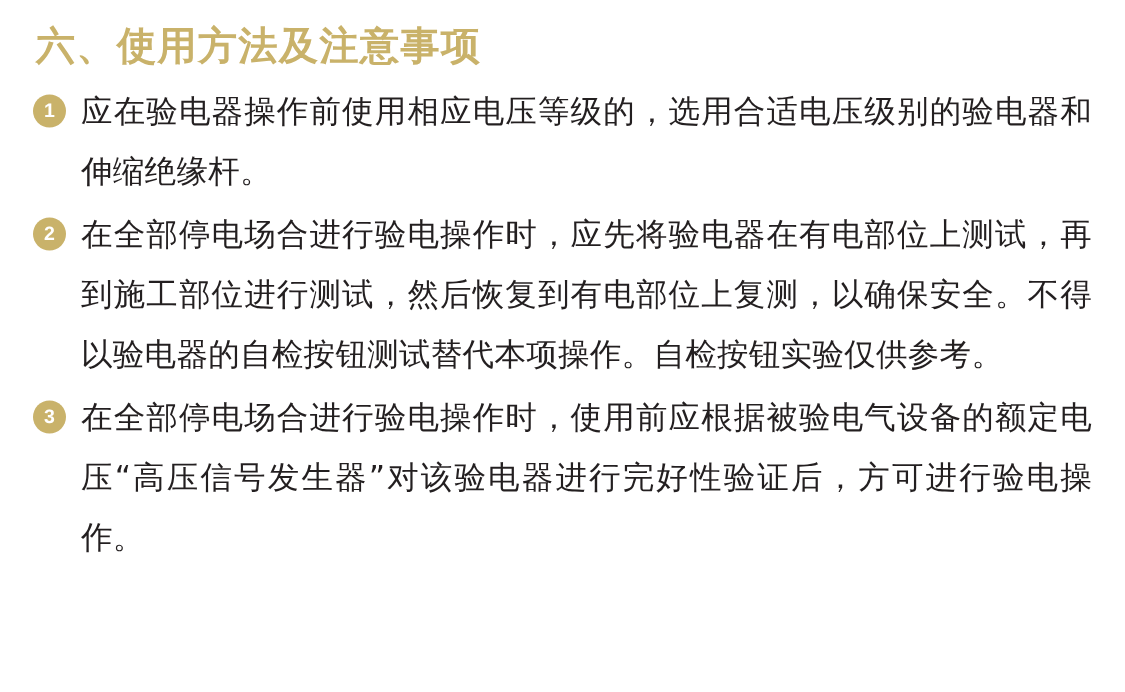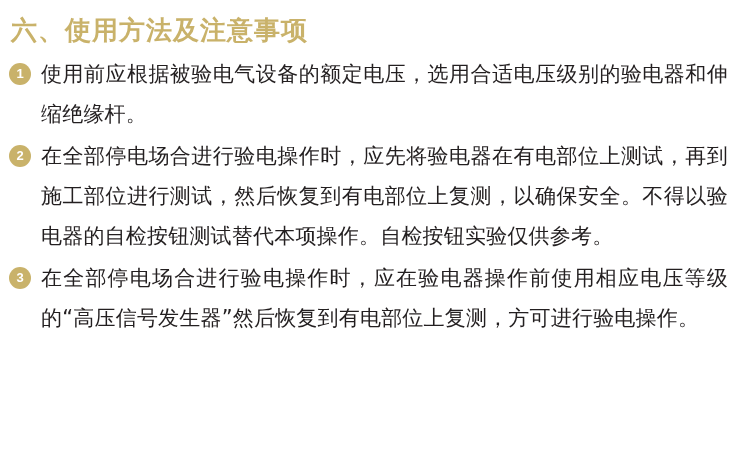--- a/index.html
+++ b/index.html
@@ -12,21 +12,21 @@
     background: #ffffff;
     font-family: "Liberation Sans", "DejaVu Sans", sans-serif;
     color: #231f20;
     overflow: hidden;
   }
   .page {
     position: relative;
     width: 750px;
     height: 450px;
     box-sizing: border-box;
-    padding: 14px 22px 0 9px;
+    padding: 14px 22px 0 22px;
   }
   .section-title {
     font-size: 26px;
     font-weight: bold;
     color: #c9b26a;
     letter-spacing: 1px;
     line-height: 1.3;
     margin: 0 0 6px 2px;
     white-space: nowrap;
   }
@@ -71,27 +71,27 @@
 <body>
 
 <div class="page">
 
   <h2 class="section-title">六、使用方法及注意事项</h2>
 
   <ul class="list">
 
     <li class="item">
       <span class="marker">1</span>
-      <span class="text">使用前应根据被验电气设备的额定电压，选用合适电压级别的验电器和伸缩绝缘杆。</span>
+      <span class="text">应在验电器操作前使用相应电压等级的，选用合适电压级别的验电器和伸缩绝缘杆。</span>
     </li>
 
     <li class="item">
       <span class="marker">2</span>
       <span class="text">在全部停电场合进行验电操作时，应先将验电器在有电部位上测试，再到施工部位进行测试，然后恢复到有电部位上复测，以确保安全。不得以验电器的自检按钮测试替代本项操作。自检按钮实验仅供参考。</span>
     </li>
 
     <li class="item">
       <span class="marker">3</span>
-      <span class="text">在全部停电场合进行验电操作时，应在验电器操作前使用相应电压等级的“高压信号发生器”然后恢复到有电部位上复测，方可进行验电操作。</span>
+      <span class="text">在全部停电场合进行验电操作时，使用前应根据被验电气设备的额定电压“高压信号发生器”对该验电器进行完好性验证后，方可进行验电操作。</span>
     </li>
 
   </ul>
 </div>
 
 </body></html>

